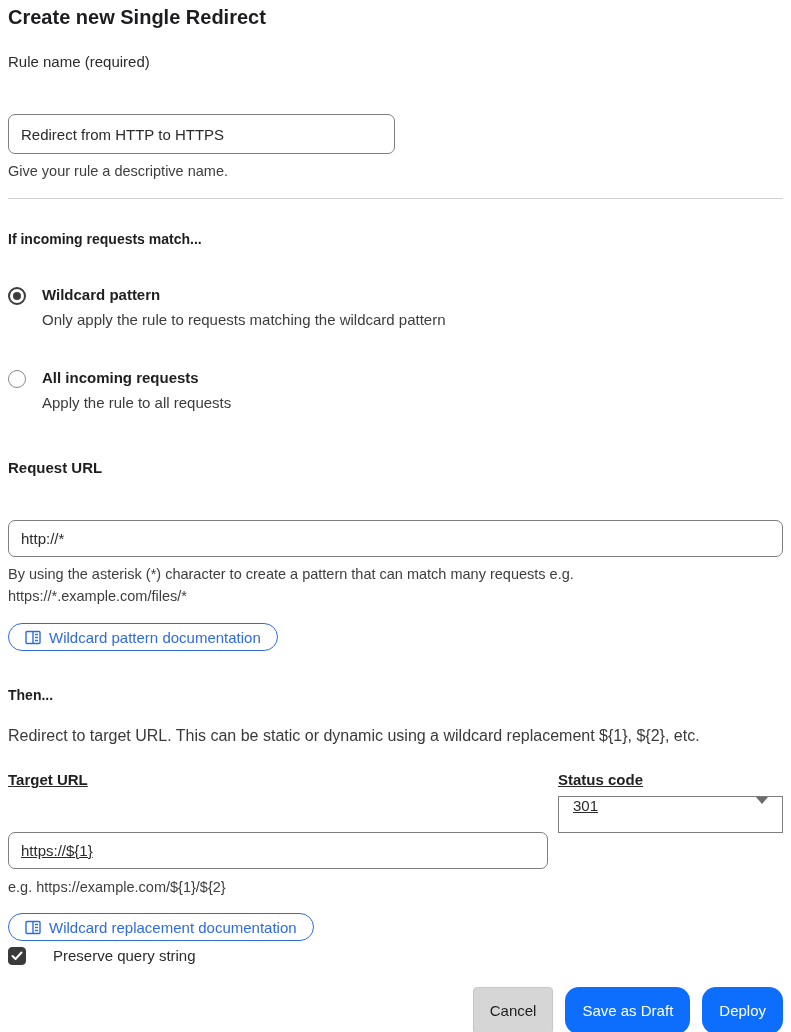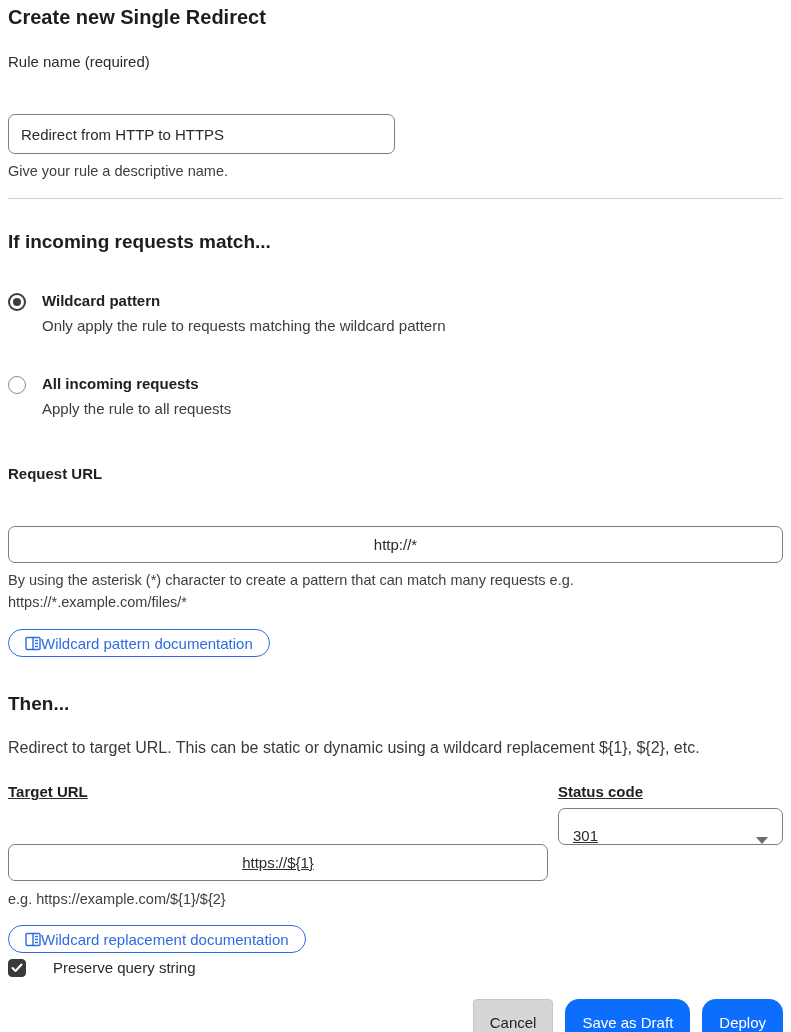--- a/index.html
+++ b/index.html
@@ -32,34 +32,34 @@
     border-radius: 7px;
     padding: 0 12px;
     font-family: inherit;
     font-size: 15px;
     color: #2b2b2b;
     background: #fff;
     outline: none;
     margin-top: 44px;
   }
   .rule-name-input { width: 387px; }
-  .full-input { width: 100%; height: 37px; text-align: center; }
+  .full-input { width: 100%; height: 37px; }
   .help-text {
     font-size: 14.5px;
     color: #3e3e3e;
     margin-top: 6px;
     line-height: 22px;
   }
   .divider {
     border: none;
     border-top: 1px solid #d0d0d0;
     margin-top: 16px;
   }
   .section-heading {
-    font-size: 19px;
+    font-size: 14px;
     font-weight: 700;
     color: #1d1d1f;
     margin-top: 32px;
   }
   .radio-group { margin-top: 38px; }
   .radio-option {
     display: flex;
     align-items: flex-start;
     gap: 16px;
     margin-bottom: 38px;
@@ -94,20 +94,21 @@
     font-weight: 400;
     color: #3c3c3c;
     margin-top: 5px;
     line-height: 20px;
   }
   .request-url-block { margin-top: 46px; }
   .doc-button {
     margin-top: 16px;
     display: inline-flex;
     align-items: center;
+    gap: 8px;
     height: 28px;
     padding: 0 16px;
     border: 1px solid #2f6be0;
     border-radius: 14px;
     background: #fff;
     color: #2f6be0;
     font-family: inherit;
     font-size: 15px;
     cursor: pointer;
   }
@@ -122,26 +123,26 @@
   .target-row {
     display: flex;
     gap: 10px;
     margin-top: 24px;
     text-decoration: underline;
   }
   .target-col { flex: 1 1 auto; }
   .status-col { flex: 0 0 225px; }
   .select-box {
     display: flex;
-    align-items: flex-end;
+    align-items: flex-start;
     justify-content: space-between;
     width: 100%;
     height: 37px;
     border: 1px solid #7e7e7e;
-    border-radius: 7px;
+    border-radius: 0;
     padding: 0 14px;
     background: #fff;
     cursor: pointer;
     color: #2b2b2b;
   }
   .caret-down {
     width: 0; height: 0;
     border-left: 6px solid transparent;
     border-right: 6px solid transparent;
     border-top: 7px solid #6b6b6b;

